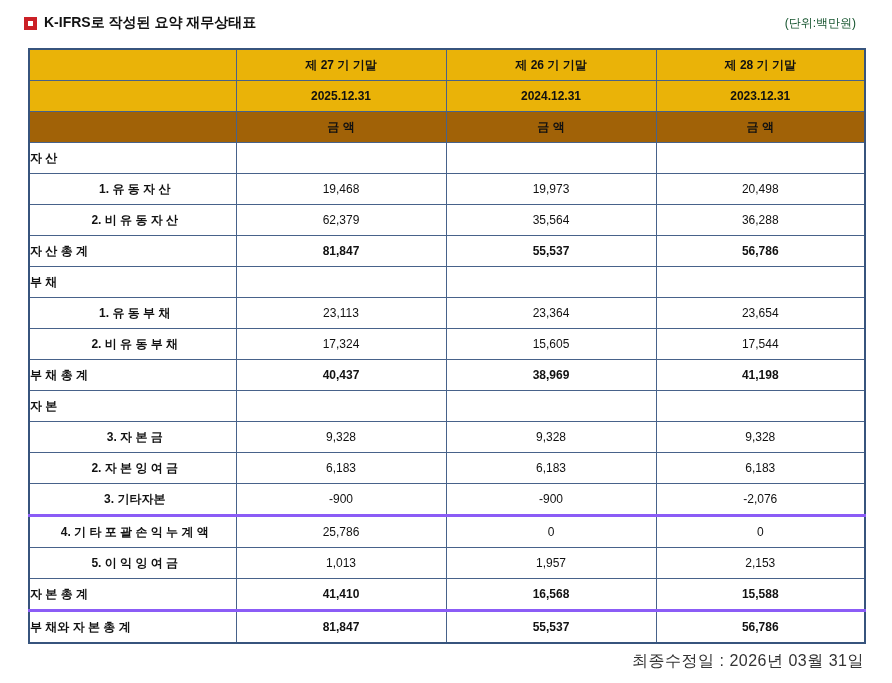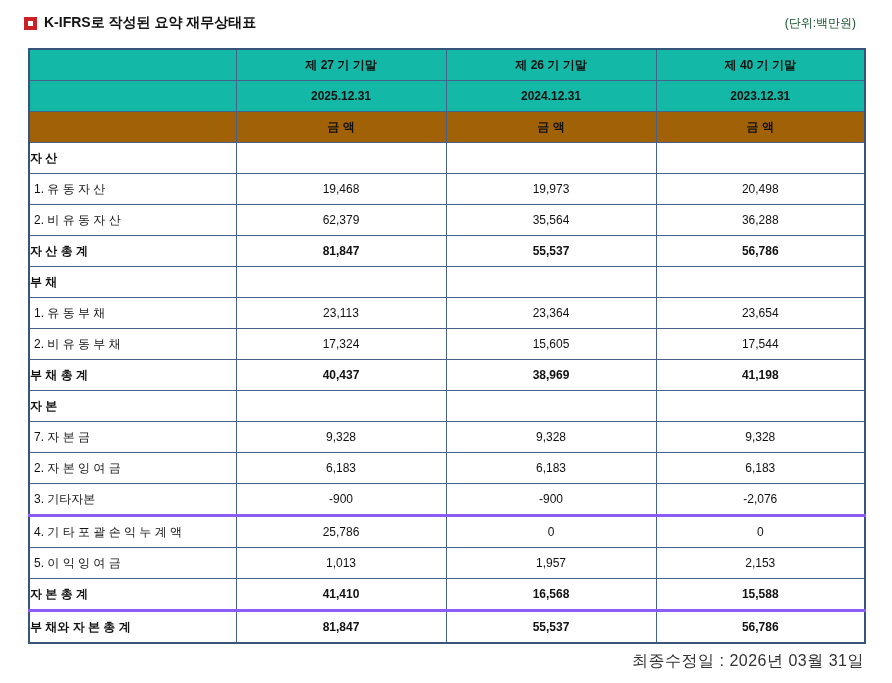--- a/index.html
+++ b/index.html
@@ -68,25 +68,25 @@
     font-size: 12px;
     padding: 0;
     overflow: hidden;
     white-space: nowrap;
     background: #ffffff;
     color: #111111;
   }
   table.fin thead td {
     text-align: center;
     font-weight: bold;
-    background: #14b8a6;
+    background: #eab308;
   }
   table.fin td.shade { background: #a16207; }
   td.c-label { text-align: left; padding-left: 7px; }
-  td.c-label.item { padding-left: 4px; font-weight: normal; }
+  td.c-label.item { padding-left: 4px; font-weight: bold; text-align: center; }
   td.c-label.section, td.c-label.total { font-weight: bold; }
   td.c-val { text-align: center; font-weight: normal; }
   td.c-val.total { font-weight: bold; }
   td.total { background: #eeeeef; }
   tr.thick-top td { border-top: 3px solid #8b5cf6; }
   .footer-note {
     width: 836px;
     text-align: right;
     font-size: 16px;
     color: #333333;
@@ -114,21 +114,21 @@
       <col style="width:207px">
       <col style="width:210px">
       <col style="width:210px">
       <col style="width:209px">
     </colgroup>
     <thead>
       <tr>
         <td></td>
         <td>제 27 기 기말</td>
         <td>제 26 기 기말</td>
-        <td>제 40 기 기말</td>
+        <td>제 28 기 기말</td>
       </tr>
       <tr>
         <td></td>
         <td>2025.12.31</td>
         <td>2024.12.31</td>
         <td>2023.12.31</td>
       </tr>
       <tr>
         <td class="shade"></td>
         <td class="shade">금 액</td>
@@ -185,21 +185,21 @@
           <td class="c-val total">38,969</td>
           <td class="c-val total">41,198</td>
         </tr>
         <tr>
           <td class="c-label section">자 본</td>
           <td class="c-val section"></td>
           <td class="c-val section"></td>
           <td class="c-val section"></td>
         </tr>
         <tr>
-          <td class="c-label item">7. 자 본 금</td>
+          <td class="c-label item">3. 자 본 금</td>
           <td class="c-val item">9,328</td>
           <td class="c-val item">9,328</td>
           <td class="c-val item">9,328</td>
         </tr>
         <tr>
           <td class="c-label item">2. 자 본 잉 여 금</td>
           <td class="c-val item">6,183</td>
           <td class="c-val item">6,183</td>
           <td class="c-val item">6,183</td>
         </tr>

